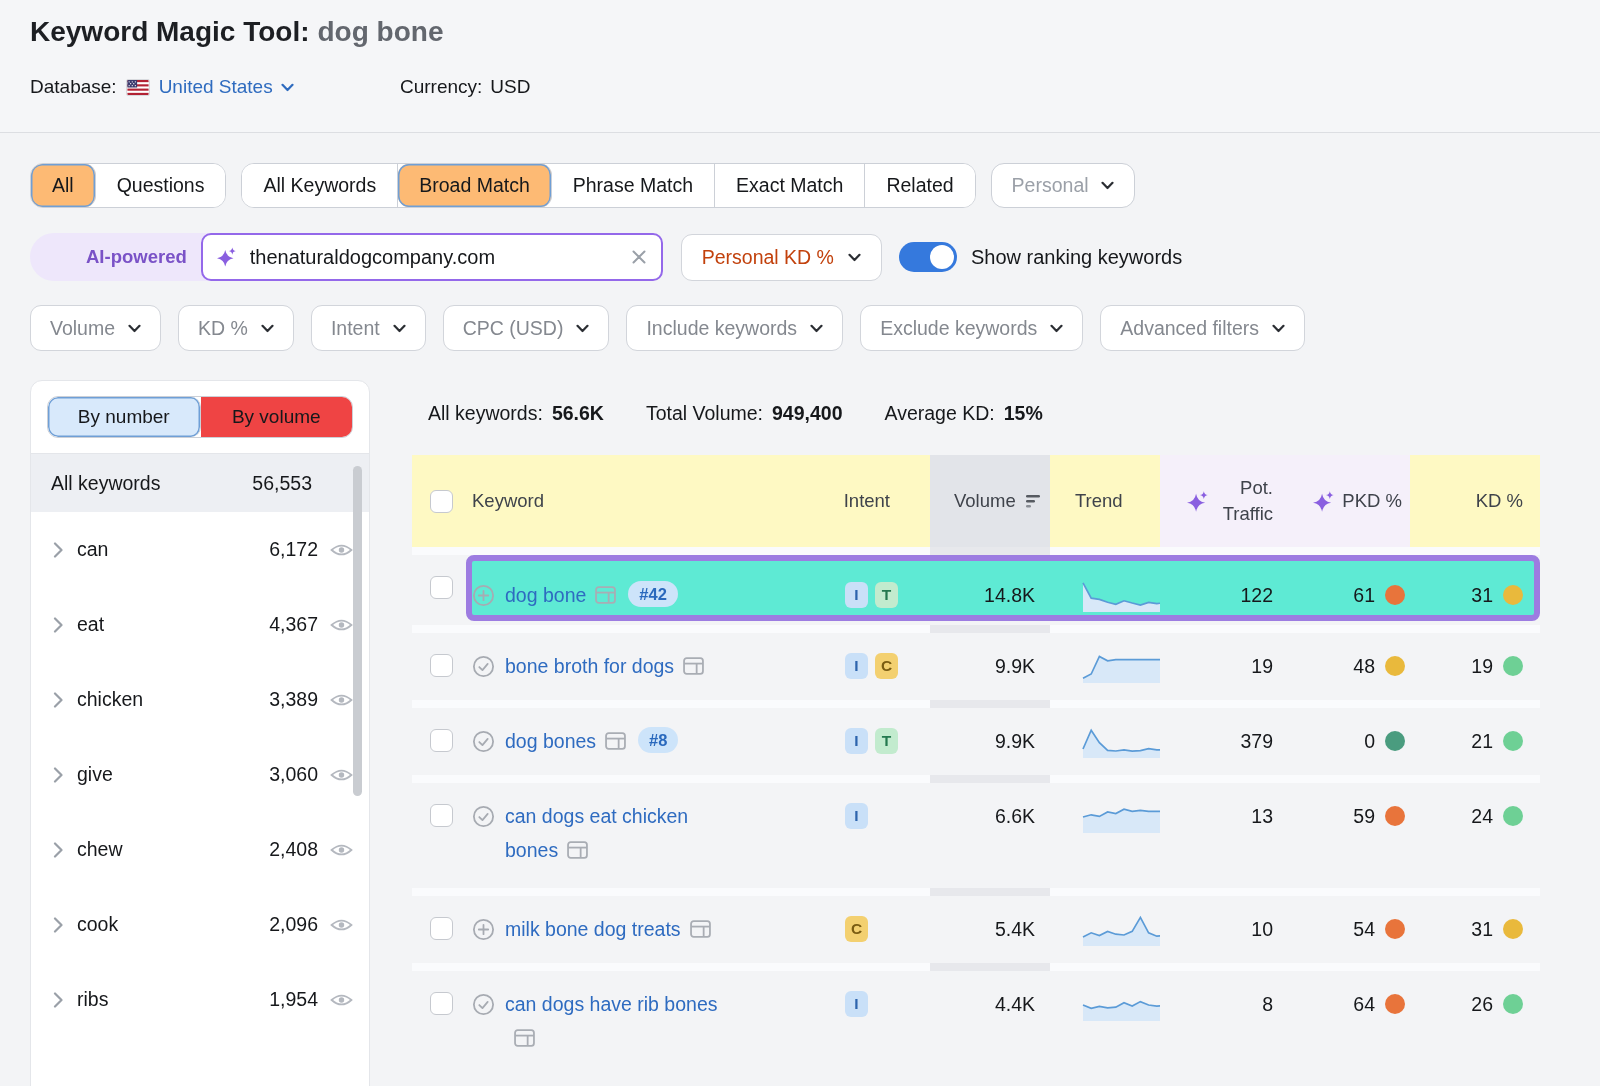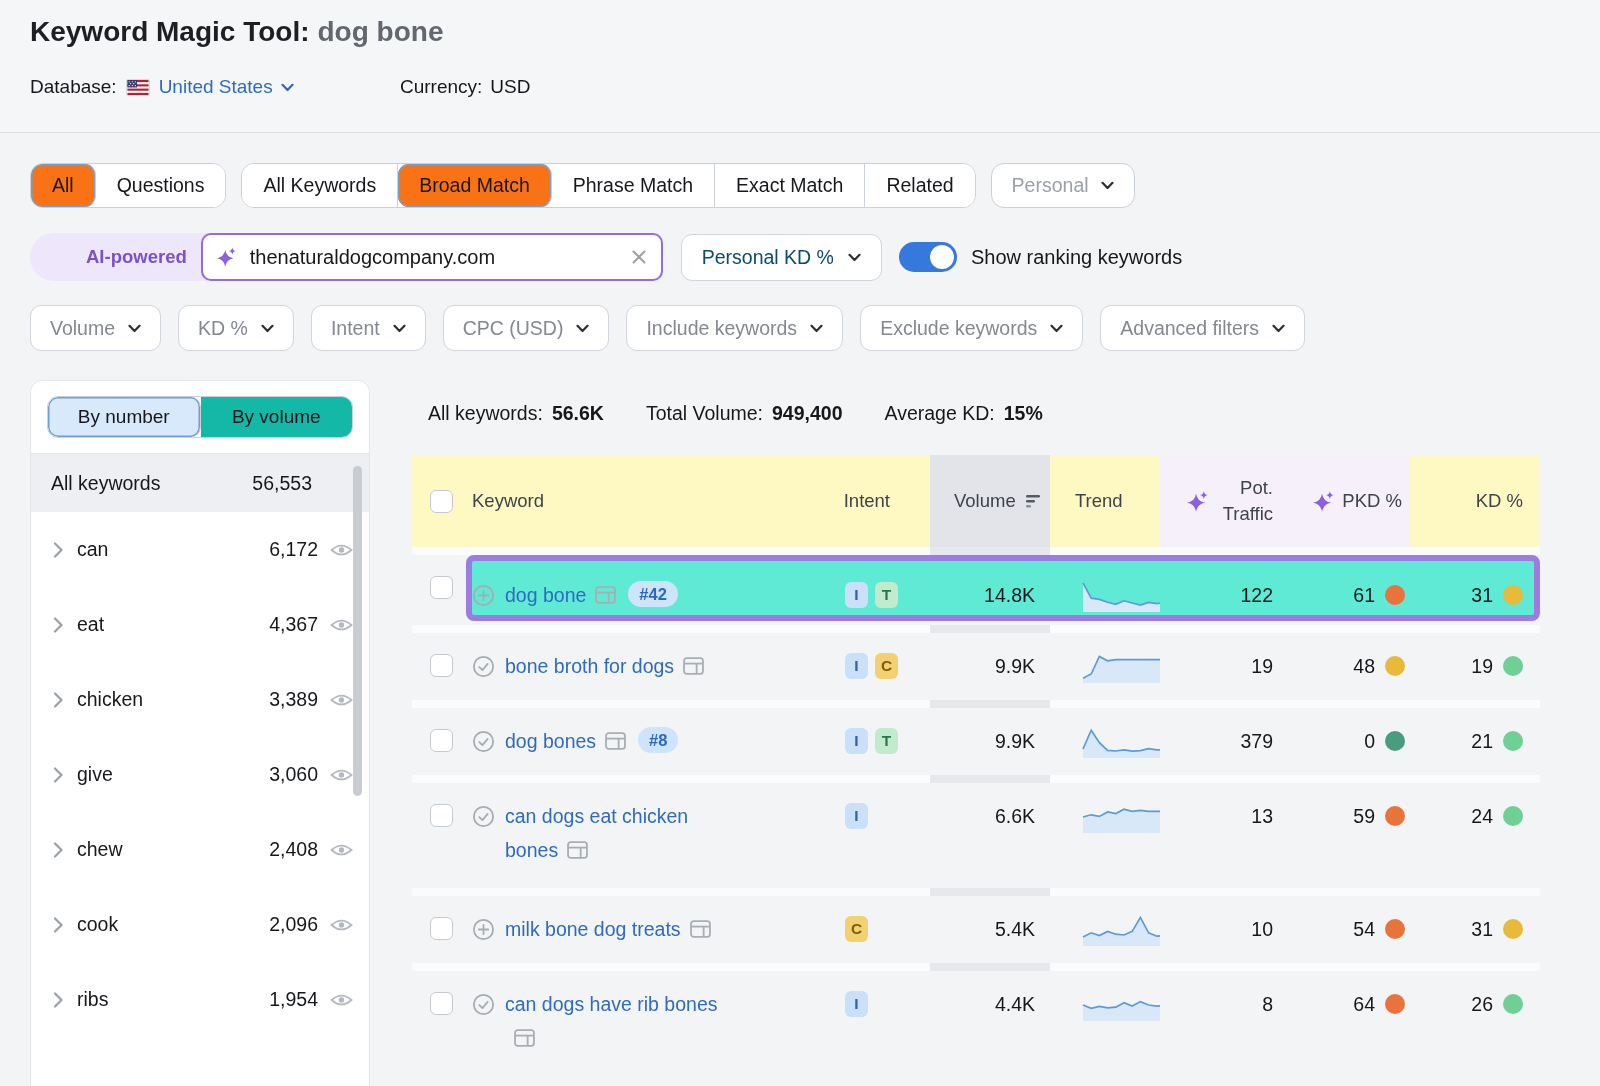--- a/index.html
+++ b/index.html
@@ -21,56 +21,56 @@
   .dblink { color: #2e6bbf; display: flex; align-items: center; gap: 8px; cursor: pointer; }
   .currency { position: absolute; left: 400px; top: 76px; font-size: 19px; display: flex; gap: 8px;}
 
   
   .tabsrow { position: absolute; left: 30px; top: 163px; display: flex; gap: 15px; }
   .tabgroup { display: flex; background: #fff; border: 1px solid #ccd0d7;
               border-radius: 13px; height: 45px; overflow: hidden; }
   .tab { padding: 0 21px; display: flex; align-items: center; font-size: 19.5px;
          background: #fff; border-right: 1px solid #ccd0d7; cursor: pointer; white-space: nowrap; }
   .tab:last-child { border-right: none; }
-  .tab.selected { background: #f97316; box-shadow: inset 0 0 0 1.5px #6f9fd6; border-radius: 11px; }
+  .tab.selected { background: #fdba74; box-shadow: inset 0 0 0 1.5px #6f9fd6; border-radius: 11px; }
   .langbtn { display: flex; align-items: center; gap: 12px; padding: 0 20px; height: 45px;
              background: #fff; border: 1px solid #ccd0d7; border-radius: 13px;
              color: #9ba0a8; font-size: 19.5px; cursor: pointer; }
 
   
   .searchrow { position: absolute; left: 30px; top: 233px; display: flex; align-items: center; height: 48px; }
   .aiwrap { display: flex; align-items: center; background: #eee7fb; border-radius: 26px;
             height: 48px; padding-left: 16px; }
   .ailabel { color: #7a52c7; font-size: 18.5px; font-weight: 700; padding-right: 14px; margin-left: 40px; }
   .aiinput { display: flex; align-items: center; gap: 11px; width: 462px; height: 48px;
              background: #fff; border: 2px solid #9468ea; border-radius: 10px; padding: 0 14px; }
   .aiinput input { border: none; outline: none; flex: 1; font-size: 20px; color: #16181b;
                    font-family: "Liberation Sans", sans-serif; background: transparent; }
   .kdselect { margin-left: 18px; display: flex; align-items: center; gap: 14px; height: 47px;
               padding: 0 20px; background: #fff; border: 1px solid #d2d5db; border-radius: 11px;
-              color: #0c4a6e; font-size: 19.5px; cursor: pointer; }
+              color: #c2410c; font-size: 19.5px; cursor: pointer; }
   .toggle { margin-left: 17px; width: 58px; height: 30px; border-radius: 15px;
             background: #3579dd; position: relative; cursor: pointer; flex: none; }
   .toggle .knob { position: absolute; right: 3px; top: 3px; width: 24px; height: 24px;
                   border-radius: 50%; background: #fff; }
   .togglelabel { margin-left: 14px; font-size: 20px; }
 
   
   .filterrow { position: absolute; left: 30px; top: 305px; display: flex; gap: 17px; }
   .filterbtn { height: 46px; display: flex; align-items: center; gap: 13px; padding: 0 19px;
                background: #fff; border: 1px solid #d2d5db; border-radius: 11px;
                color: #84888f; font-size: 19.5px; cursor: pointer; white-space: nowrap; }
 
   
   .sidebar { position: absolute; left: 30px; top: 380px; width: 340px; height: 720px;
              background: #fff; border: 1px solid #e4e6ea; border-radius: 12px; }
   .sidetoggle { margin: 15px 16px 0; display: flex; border: 1px solid #ccd0d7;
                 border-radius: 11px; height: 42px; overflow: hidden; }
   .sidetab { flex: 1; display: flex; align-items: center; justify-content: center;
-             font-size: 19px; background: #14b8a6; border-right: 1px solid #ccd0d7; cursor: pointer; }
+             font-size: 19px; background: #ef4444; border-right: 1px solid #ccd0d7; cursor: pointer; }
   .sidetab:last-child { border-right: none; }
   .sidetab.selected { background: #d8e9fb; box-shadow: inset 0 0 0 1.5px #6f9fd6; border-radius: 10px; }
   .sidedivider { height: 1px; background: #e4e6ea; margin-top: 15px; }
   .allrow { height: 58px; background: #edeff3; display: flex; align-items: center;
             justify-content: space-between; padding: 0 57px 0 20px; font-size: 19.5px; }
   .side-item { height: 75px; display: flex; align-items: center; padding: 0 16px 0 22px;
                font-size: 19.5px; cursor: pointer; }
   .side-item .chev-r { color: #9aa0a8; flex: none; }
   .side-item .lbl { flex: 1; margin-left: 14px; }
   .side-item .cnt { margin-right: 12px; }

